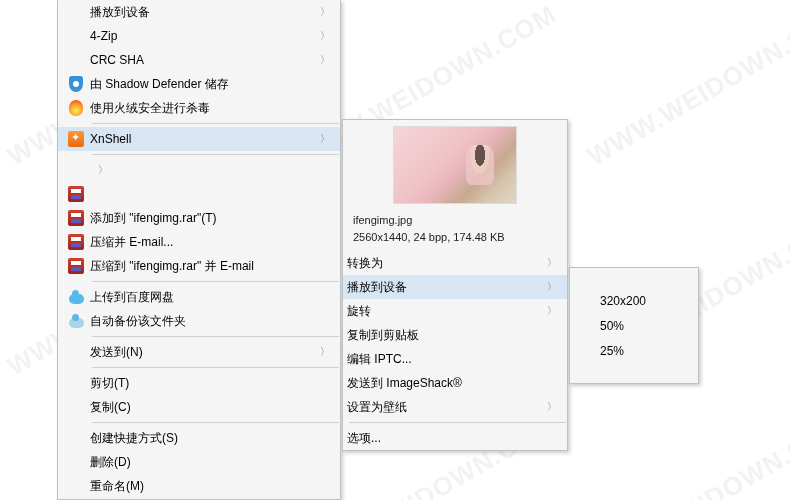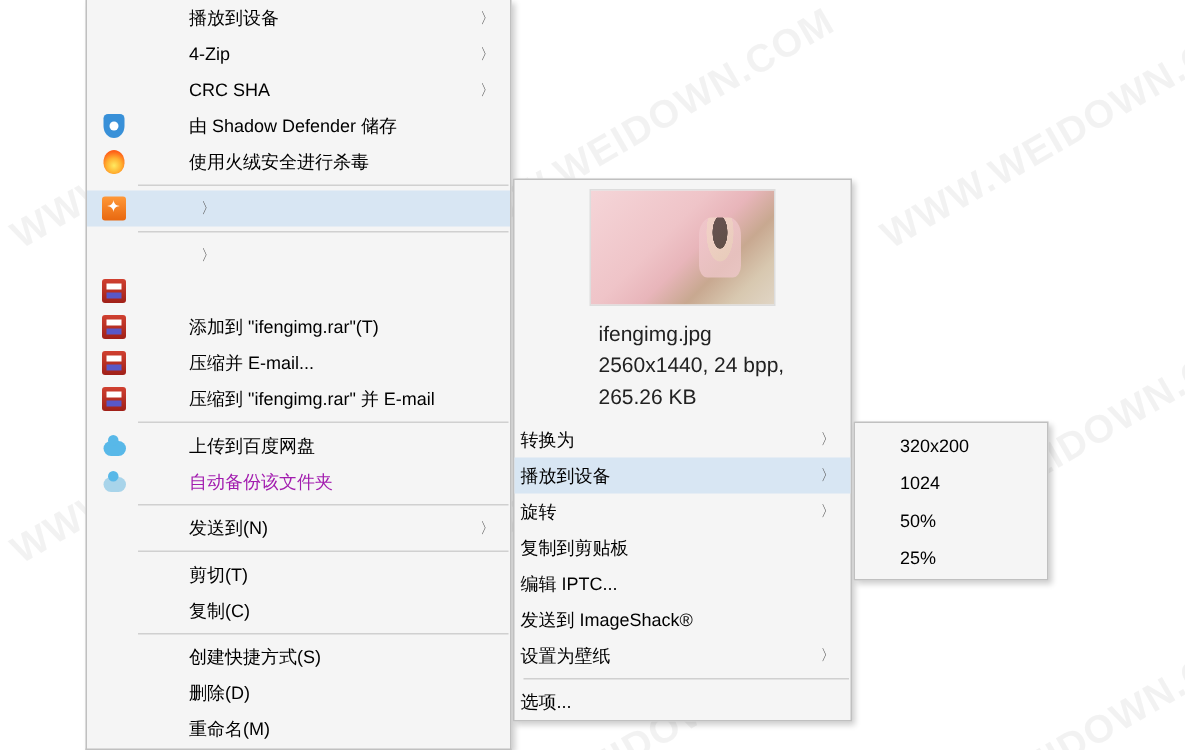--- a/index.html
+++ b/index.html
@@ -1,32 +1,32 @@
 <!DOCTYPE html>
 <html><head>
 <meta charset="utf-8">
 <style>
 * { margin: 0; padding: 0; box-sizing: border-box; font-family: "Microsoft YaHei", "Segoe UI", sans-serif; }
 body { width: 790px; height: 500px; background: #fff; position: relative; overflow: hidden; }
 .watermark { position: absolute; inset: 0; pointer-events: none; z-index: 0; opacity: 0.08; }
 .watermark div { position: absolute; font-size: 26px; font-weight: bold; color: #666; transform: rotate(-30deg); white-space: nowrap; letter-spacing: 1px; }
 .menu { position: absolute; background: #f5f5f5; border: 1px solid #c0c0c0; font-size: 12px; color: #000; box-shadow: 2px 2px 4px rgba(0,0,0,0.2); z-index: 10; }
 .menu-primary { left: 57px; top: 0; width: 284px; height: 500px; border-top: none; }
-.item { display: flex; align-items: center; height: 24px; padding: 0 10px 0 4px; position: relative; cursor: default; gap: 36px; }
+.item { display: flex; align-items: center; height: 24px; padding: 0 10px 0 4px; position: relative; cursor: default; }
 .item.highlight { background: #d8e6f3; }
-.item.disabled { color: #a21caf; }
+.item.disabled { color: #000000; }
 .icon-slot { width: 28px; height: 20px; display: flex; align-items: center; justify-content: center; flex-shrink: 0; }
 .label { flex: 1; white-space: nowrap; }
 .arrow { font-size: 10px; color: #555; margin-left: 8px; }
 .sep { height: 1px; background: #d0d0d0; margin: 3px 1px 3px 34px; }
 .menu-secondary { left: 342px; top: 119px; width: 226px; padding-top: 6px; }
 .thumb { width: 124px; height: 78px; margin: 0 auto 6px auto; background: linear-gradient(135deg, #f5d5d8 0%, #efc4c8 40%, #e8b5ba 55%, #c8a890 70%, #d8c8b0 85%, #e0d5c5 100%); border: 1px solid #ddd; position: relative; }
 .thumb::after { content: ''; position: absolute; right: 22px; top: 18px; width: 28px; height: 40px; background: radial-gradient(ellipse at 50% 25%, #3a302a 0%, #3a302a 25%, #f2d8c8 26%, #f2d8c8 45%, #f0c8cc 46%); border-radius: 30% 30% 20% 20%; opacity: 0.75; }
-.info { padding: 2px 10px 6px 10px; font-size: 14px; color: #222; line-height: 1.5; margin-left: 46px; }
-.menu-tertiary { left: 569px; top: 281px; width: 130px; padding: 2px 0; }
+.info { padding: 2px 10px 6px 10px; font-size: 11px; color: #222; line-height: 1.5; }
+.menu-tertiary { left: 569px; top: 267px; width: 130px; padding: 20px 0; }
 .menu-tertiary .item { padding-left: 30px; height: 25px; }
 
 .i-red { width: 16px; height: 16px; background: linear-gradient(#d04030, #a02018); border-radius: 2px; position: relative; }
 .i-red::before { content: ''; position: absolute; left: 3px; top: 3px; width: 10px; height: 4px; background: #fff; }
 .i-red::after { content: ''; position: absolute; left: 3px; top: 9px; width: 10px; height: 4px; background: #5858c8; }
 .i-shield { width: 14px; height: 16px; background: #3890d8; border-radius: 3px 3px 50% 50%; position: relative; }
 .i-shield::after { content: ''; position: absolute; left: 4px; top: 5px; width: 6px; height: 6px; border-radius: 50%; background: #fff; }
 .i-flame { width: 14px; height: 16px; background: radial-gradient(circle at 50% 65%, #ffea60 0%, #ffb030 40%, #ff6018 75%); border-radius: 50% 50% 45% 45%; }
 .i-xn { width: 16px; height: 16px; background: linear-gradient(#ff9838, #e86810); border-radius: 2px; position: relative; }
 .i-xn::after { content: '✦'; position: absolute; left: 3px; top: 0; color: #fff; font-size: 11px; }
@@ -74,20 +74,21 @@
     <span class="icon-slot">
         <span class="i-flame"></span>
       </span>
     <span class="label">使用火绒安全进行杀毒</span>
   </div>
   <div class="sep"></div>
   <div class="item highlight">
     <span class="icon-slot">
         <span class="i-xn"></span>
       </span>
+    <span class="label">XnShell</span>
     <span class="arrow">〉</span>
   </div>
   <div class="sep"></div>
   <div class="item">
     <span class="icon-slot"></span>
     <span class="arrow">〉</span>
   </div>
   <div class="item">
     <span class="icon-slot">
         <span class="i-red"></span>
@@ -152,21 +153,21 @@
     <span class="icon-slot"></span>
     <span class="label">重命名(M)</span>
   </div>
 
 </div>
 
 <div class="menu menu-secondary">
   <div class="thumb"></div>
   <div class="info">
     <div>ifengimg.jpg</div>
-    <div>2560x1440, 24 bpp, 265.26 KB</div>
+    <div>2560x1440, 24 bpp, 174.48 KB</div>
   </div>
   <div class="item">
     <span class="label">转换为</span>
     <span class="arrow">〉</span>
   </div>
   <div class="item highlight">
     <span class="label">播放到设备</span>
     <span class="arrow">〉</span>
   </div>
   <div class="item">
@@ -190,21 +191,18 @@
   <div class="item">
     <span class="label">选项...</span>
   </div>
 </div>
 
 <div class="menu menu-tertiary">
   <div class="item">
       <span class="label">320x200</span>
     </div>
   <div class="item">
-      <span class="label">1024</span>
-    </div>
-  <div class="item">
       <span class="label">50%</span>
     </div>
   <div class="item">
       <span class="label">25%</span>
     </div>
 </div>
 
 </body></html>

